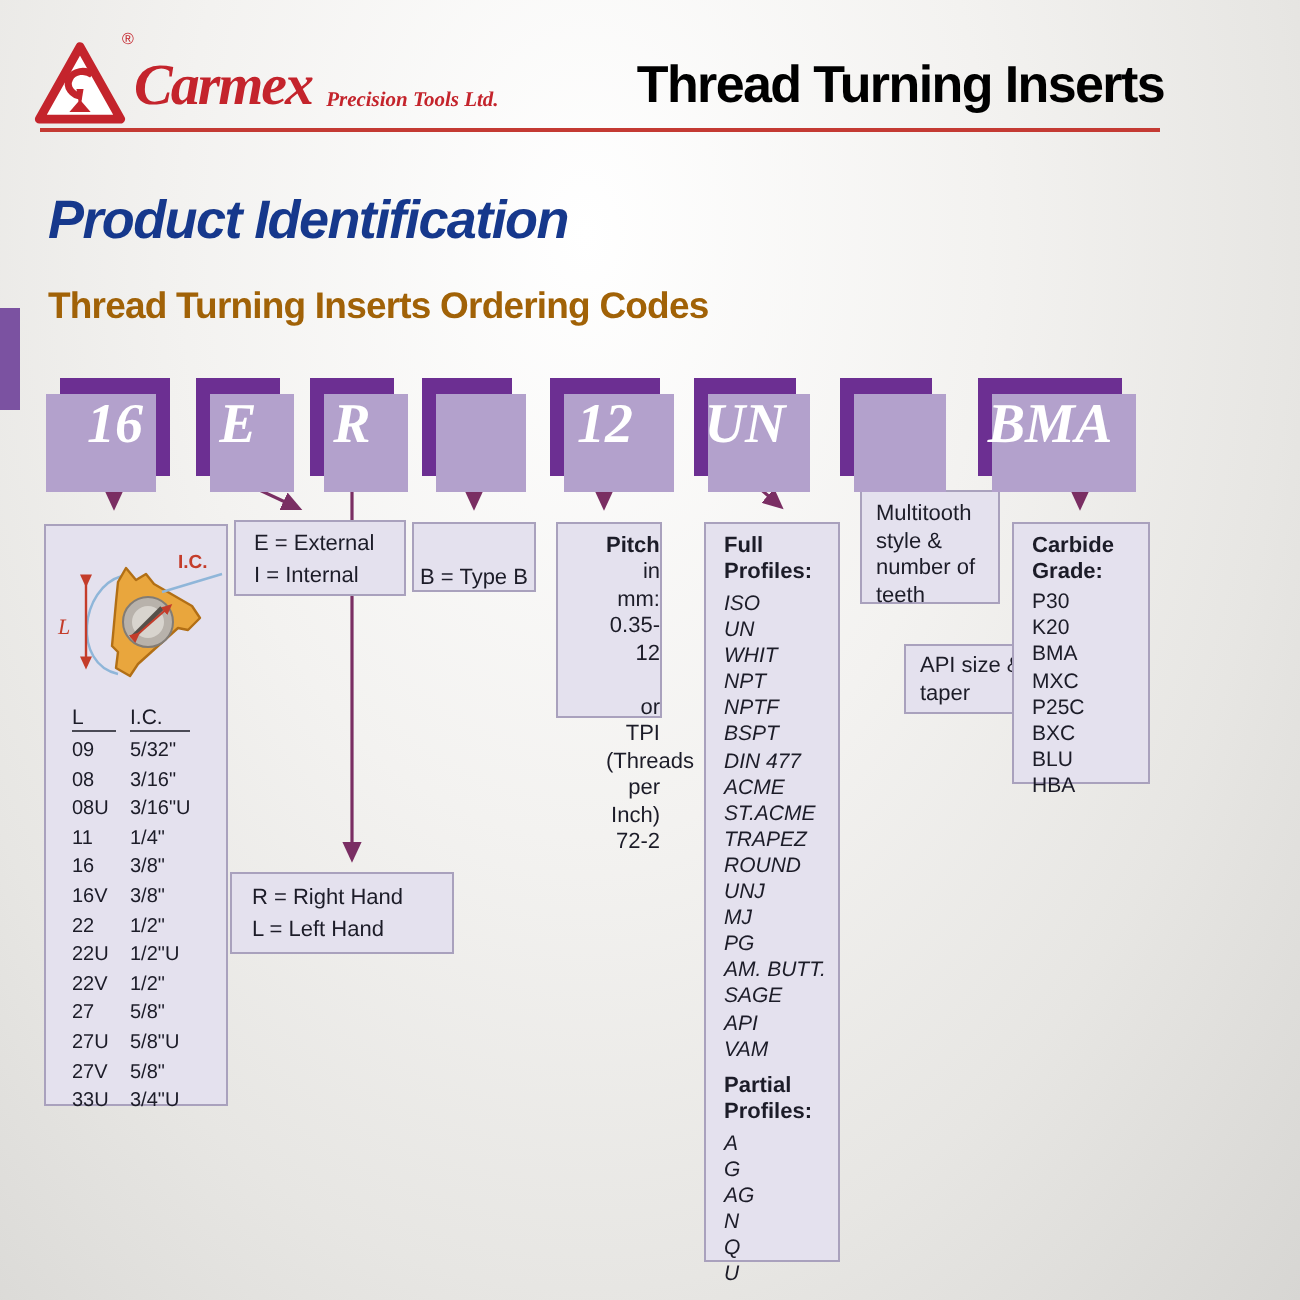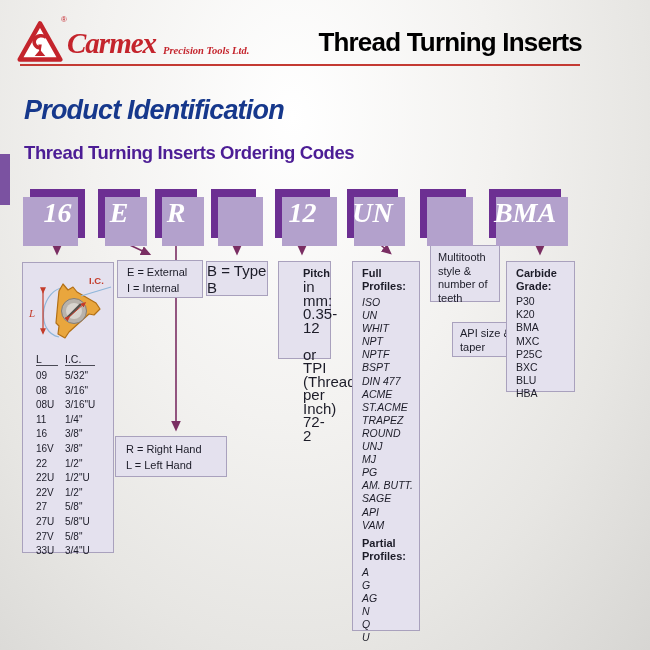--- a/index.html
+++ b/index.html
@@ -18,55 +18,55 @@
     color:#c4242c;font-size:29px;line-height:40px;margin-left:4px;letter-spacing:-1px;}
   .brand-sub{font-family:"Liberation Serif",serif;font-style:italic;font-weight:bold;
     color:#c4242c;font-size:10.5px;margin-left:7px;margin-bottom:7px;}
   .page-title{top:27px;right:68px;color:#000000;font-size:26px;font-weight:bold;
     letter-spacing:-0.8px;z-index:2;}
   .red-rule{left:20px;top:64px;width:560px;height:2px;background:#c43a33;z-index:2;}
 
   
   .section-title{left:24px;top:95px;color:#16388c;font-size:27px;font-weight:bold;
     font-style:italic;letter-spacing:-0.8px;z-index:2;}
-  .section-subtitle{left:24px;top:142px;color:#4c1d95;font-size:18.5px;font-weight:bold;
+  .section-subtitle{left:24px;top:142px;color:#a16207;font-size:18.5px;font-weight:bold;
     letter-spacing:-0.4px;z-index:2;}
   .left-bar{left:0;top:154px;width:10px;height:51px;background:#7b52a1;z-index:2;}
 
   
   .code-box{top:189px;height:49px;background:#6c2f92;z-index:3;
     display:flex;align-items:center;justify-content:center;}
   .code-box::before{content:"";position:absolute;left:7px;top:8px;right:-7px;bottom:-8px;
     background:#b3a1cc;z-index:-1;}
   .code-box.shadow-left::before{left:-7px;right:7px;}
   .code-label{font-family:"Liberation Serif",serif;font-style:italic;font-weight:bold;
     color:#ffffff;font-size:28px;padding-bottom:2px;}
 
   
   svg.arrows{left:0;top:0;z-index:1;pointer-events:none;}
 
   
   .panel{background:#e4e1ee;border:1px solid #a9a1bd;z-index:2;color:#1c1c28;box-sizing:border-box;}
   .p-insert{left:22px;top:262px;width:92px;height:291px;}
   .p-ext{left:117px;top:260px;width:86px;height:38px;font-size:11px;line-height:15.5px;
     padding:4px 0 0 9px;}
-  .p-type{left:206px;top:261px;width:62px;height:35px;font-size:15px;
-    display:flex;align-items:flex-start;justify-content:center;}
+  .p-type{left:206px;top:261px;width:62px;height:35px;font-size:11px;
+    display:flex;align-items:flex-end;justify-content:center;}
   .p-pitch{left:278px;top:261px;width:53px;height:98px;padding:5px 0 0 24px;}
   .p-profiles{left:352px;top:261px;width:68px;height:370px;padding:5px 0 0 9px;}
   .p-multi{left:430px;top:245px;width:70px;height:57px;font-size:11px;line-height:13.5px;
     padding:5px 0 0 7px;}
   .p-api{left:452px;top:322px;width:70px;height:35px;font-size:11px;line-height:13.5px;
     padding:4px 0 0 7px;}
   .p-carbide{left:506px;top:261px;width:69px;height:131px;padding:5px 0 0 9px;}
   .p-hand{left:115px;top:436px;width:112px;height:41px;font-size:11px;line-height:15.5px;
     padding:5px 12px 0 10px;}
 
   .bold-t{font-weight:bold;font-size:11px;line-height:13px;}
-  .pitch-line{font-size:15px;line-height:13.5px;min-height:13.5px;}
+  .pitch-line{font-size:11px;line-height:13.5px;min-height:13.5px;text-align:right;}
   .prof-title{font-weight:bold;font-size:11px;line-height:13px;margin-bottom:3px;}
   .prof-title.partial{margin-top:5px;}
   .prof-item{font-size:10.5px;line-height:13.1px;font-style:italic;}
   .carbide-title{font-weight:bold;font-size:11px;line-height:13px;margin-bottom:2px;}
   .carbide-item{font-size:10.5px;line-height:13.2px;}
 
   
   .ins-svg{display:block;margin:2px auto 0 auto;}
   .t-head{display:flex;padding-left:13px;margin-top:2px;margin-bottom:3px;font-size:10.5px;}
   .t-head span{display:inline-block;border-bottom:1px solid #4a4a55;}

